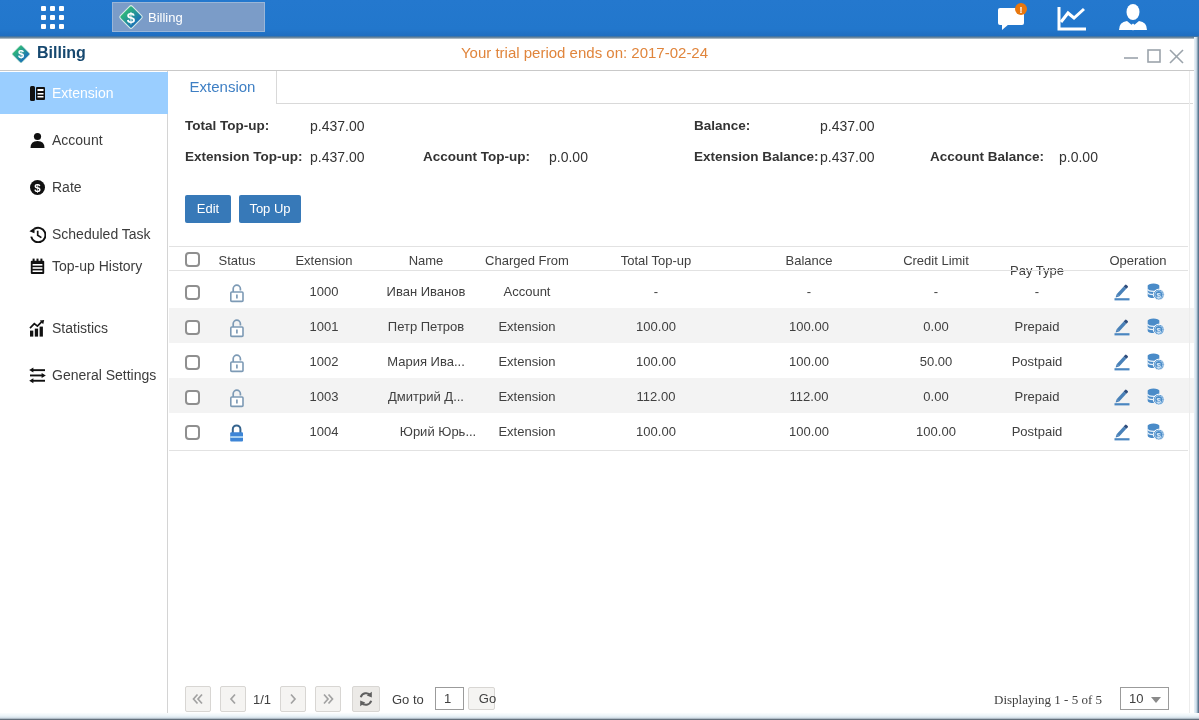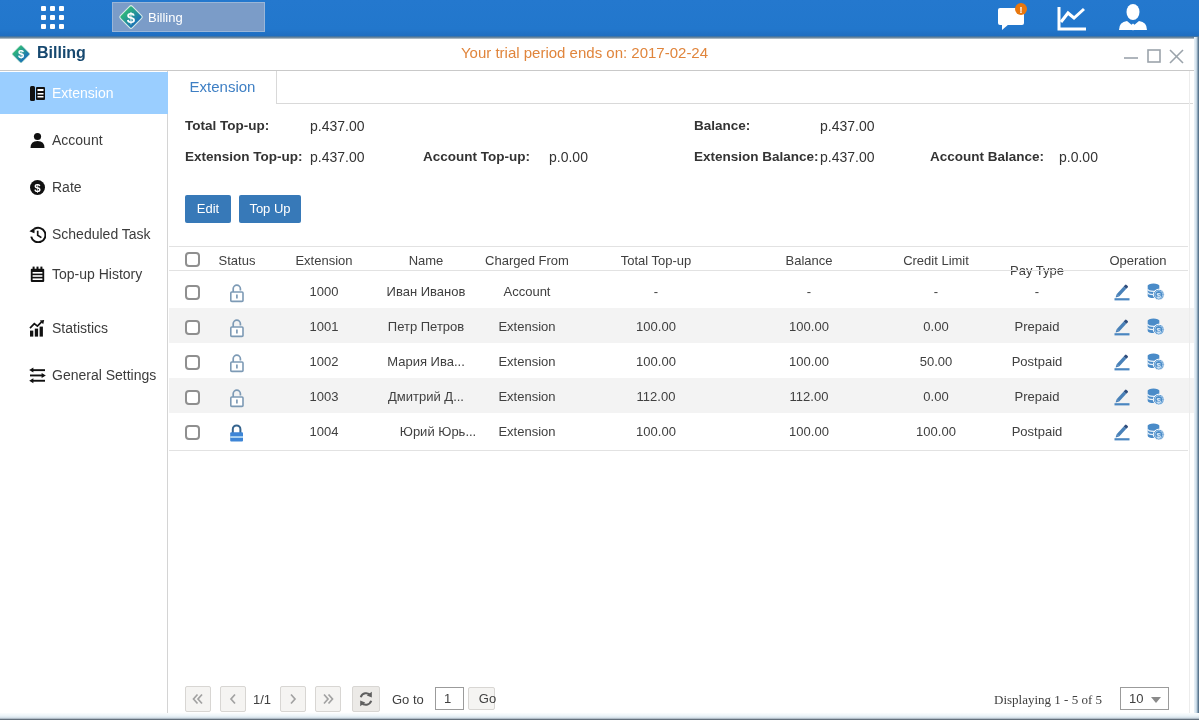--- a/index.html
+++ b/index.html
@@ -179,21 +179,21 @@
     <span class="mlabel">Rate</span>
   </div>
   <div class="mitem" style="top:142px;">
     <svg class="micon" viewBox="0 0 17 17">
         <path d="M5.4 2.9 A7.2 7.2 0 1 1 2.2 10.6" stroke="#111" stroke-width="2" fill="none"></path>
         <polygon points="0.4,5.2 5.8,1.6 5.4,7.2" fill="#111"></polygon>
         <path d="M8.7 4.8 L8.7 9.2 L12.4 11.6" stroke="#111" stroke-width="1.7" fill="none"></path>
       </svg>
     <span class="mlabel">Scheduled Task</span>
   </div>
-  <div class="mitem" style="top:182px;">
+  <div class="mitem" style="top:174px;">
     <svg class="micon" viewBox="0 0 17 17">
         <rect x="1.8" y="2.8" width="13.4" height="13.2" rx="1" fill="#111"></rect>
         <rect x="3.6" y="0.6" width="2" height="3.6" fill="#111"></rect>
         <rect x="7.5" y="0.6" width="2" height="3.6" fill="#111"></rect>
         <rect x="11.4" y="0.6" width="2" height="3.6" fill="#111"></rect>
         <rect x="3.6" y="6" width="9.8" height="1.6" fill="#fff"></rect>
         <rect x="3.6" y="9.2" width="9.8" height="1.6" fill="#fff"></rect>
         <rect x="3.6" y="12.4" width="9.8" height="1.6" fill="#fff"></rect>
       </svg>
     <span class="mlabel">Top-up History</span>

